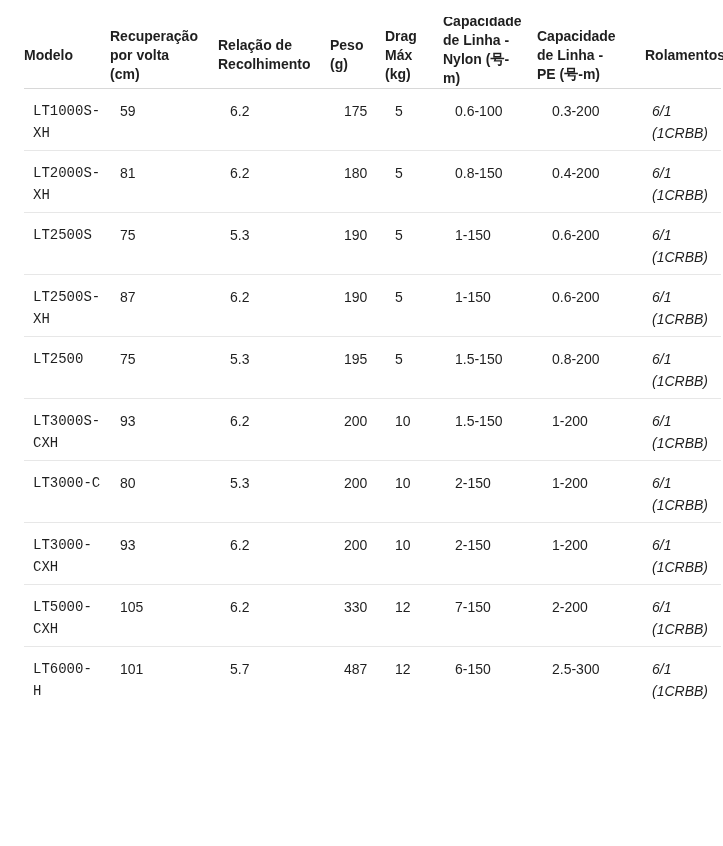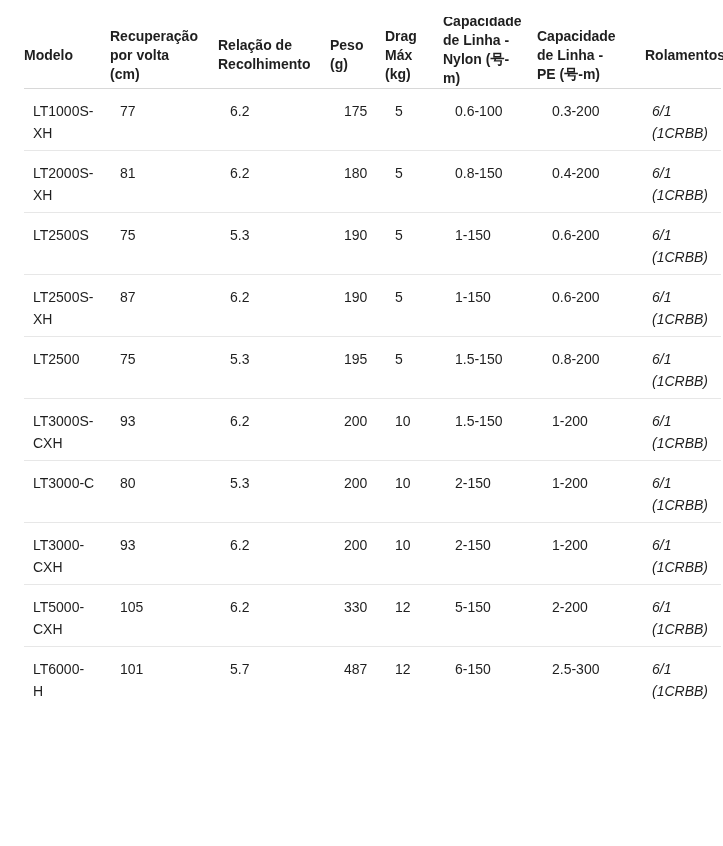--- a/index.html
+++ b/index.html
@@ -63,21 +63,21 @@
     line-height: 22px;
     vertical-align: top;
     height: 62px;
     box-sizing: border-box;
     padding: 11px 0 0 10px;
     border-bottom: 1px solid #e7e7e7;
     white-space: nowrap;
   }
   tbody tr:last-child td { border-bottom: none; }
 
-  td.col-modelo                   { padding-left: 9px;  white-space: normal; }
+  td.col-modelo                   { padding-left: 9px;  white-space: normal; font-family: Liberation Mono, monospace; }
   td.col-recuperacao_por_volta_cm { padding-left: 10px; }
   td.col-relacao_de_recolhimento  { padding-left: 12px; }
   td.col-peso_g                   { padding-left: 14px; }
   td.col-drag_max_kg              { padding-left: 10px; }
   td.col-capacidade_linha_nylon   { padding-left: 12px; }
   td.col-capacidade_linha_pe      { padding-left: 15px; }
   td.col-rolamentos               { padding-left: 7px; font-style: italic; }
 </style>
 </head>
 <body>
@@ -118,21 +118,21 @@
             <div class="th-inner">Capacidade<br>de Linha -<br>PE (号-m)</div>
           </th>
           <th class="col-rolamentos">
             <div class="th-inner">Rolamentos</div>
           </th>
         </tr>
     </thead>
     <tbody>
         <tr>
           <td class="col-modelo">LT1000S-<br>XH</td>
-          <td class="col-recuperacao_por_volta_cm">77</td>
+          <td class="col-recuperacao_por_volta_cm">59</td>
           <td class="col-relacao_de_recolhimento">6.2</td>
           <td class="col-peso_g">175</td>
           <td class="col-drag_max_kg">5</td>
           <td class="col-capacidade_linha_nylon">0.6-100</td>
           <td class="col-capacidade_linha_pe">0.3-200</td>
           <td class="col-rolamentos">6/1<br>(1CRBB)</td>
         </tr>
         <tr>
           <td class="col-modelo">LT2000S-<br>XH</td>
           <td class="col-recuperacao_por_volta_cm">81</td>
@@ -202,21 +202,21 @@
           <td class="col-capacidade_linha_nylon">2-150</td>
           <td class="col-capacidade_linha_pe">1-200</td>
           <td class="col-rolamentos">6/1<br>(1CRBB)</td>
         </tr>
         <tr>
           <td class="col-modelo">LT5000-<br>CXH</td>
           <td class="col-recuperacao_por_volta_cm">105</td>
           <td class="col-relacao_de_recolhimento">6.2</td>
           <td class="col-peso_g">330</td>
           <td class="col-drag_max_kg">12</td>
-          <td class="col-capacidade_linha_nylon">5-150</td>
+          <td class="col-capacidade_linha_nylon">7-150</td>
           <td class="col-capacidade_linha_pe">2-200</td>
           <td class="col-rolamentos">6/1<br>(1CRBB)</td>
         </tr>
         <tr>
           <td class="col-modelo">LT6000-<br>H</td>
           <td class="col-recuperacao_por_volta_cm">101</td>
           <td class="col-relacao_de_recolhimento">5.7</td>
           <td class="col-peso_g">487</td>
           <td class="col-drag_max_kg">12</td>
           <td class="col-capacidade_linha_nylon">6-150</td>

